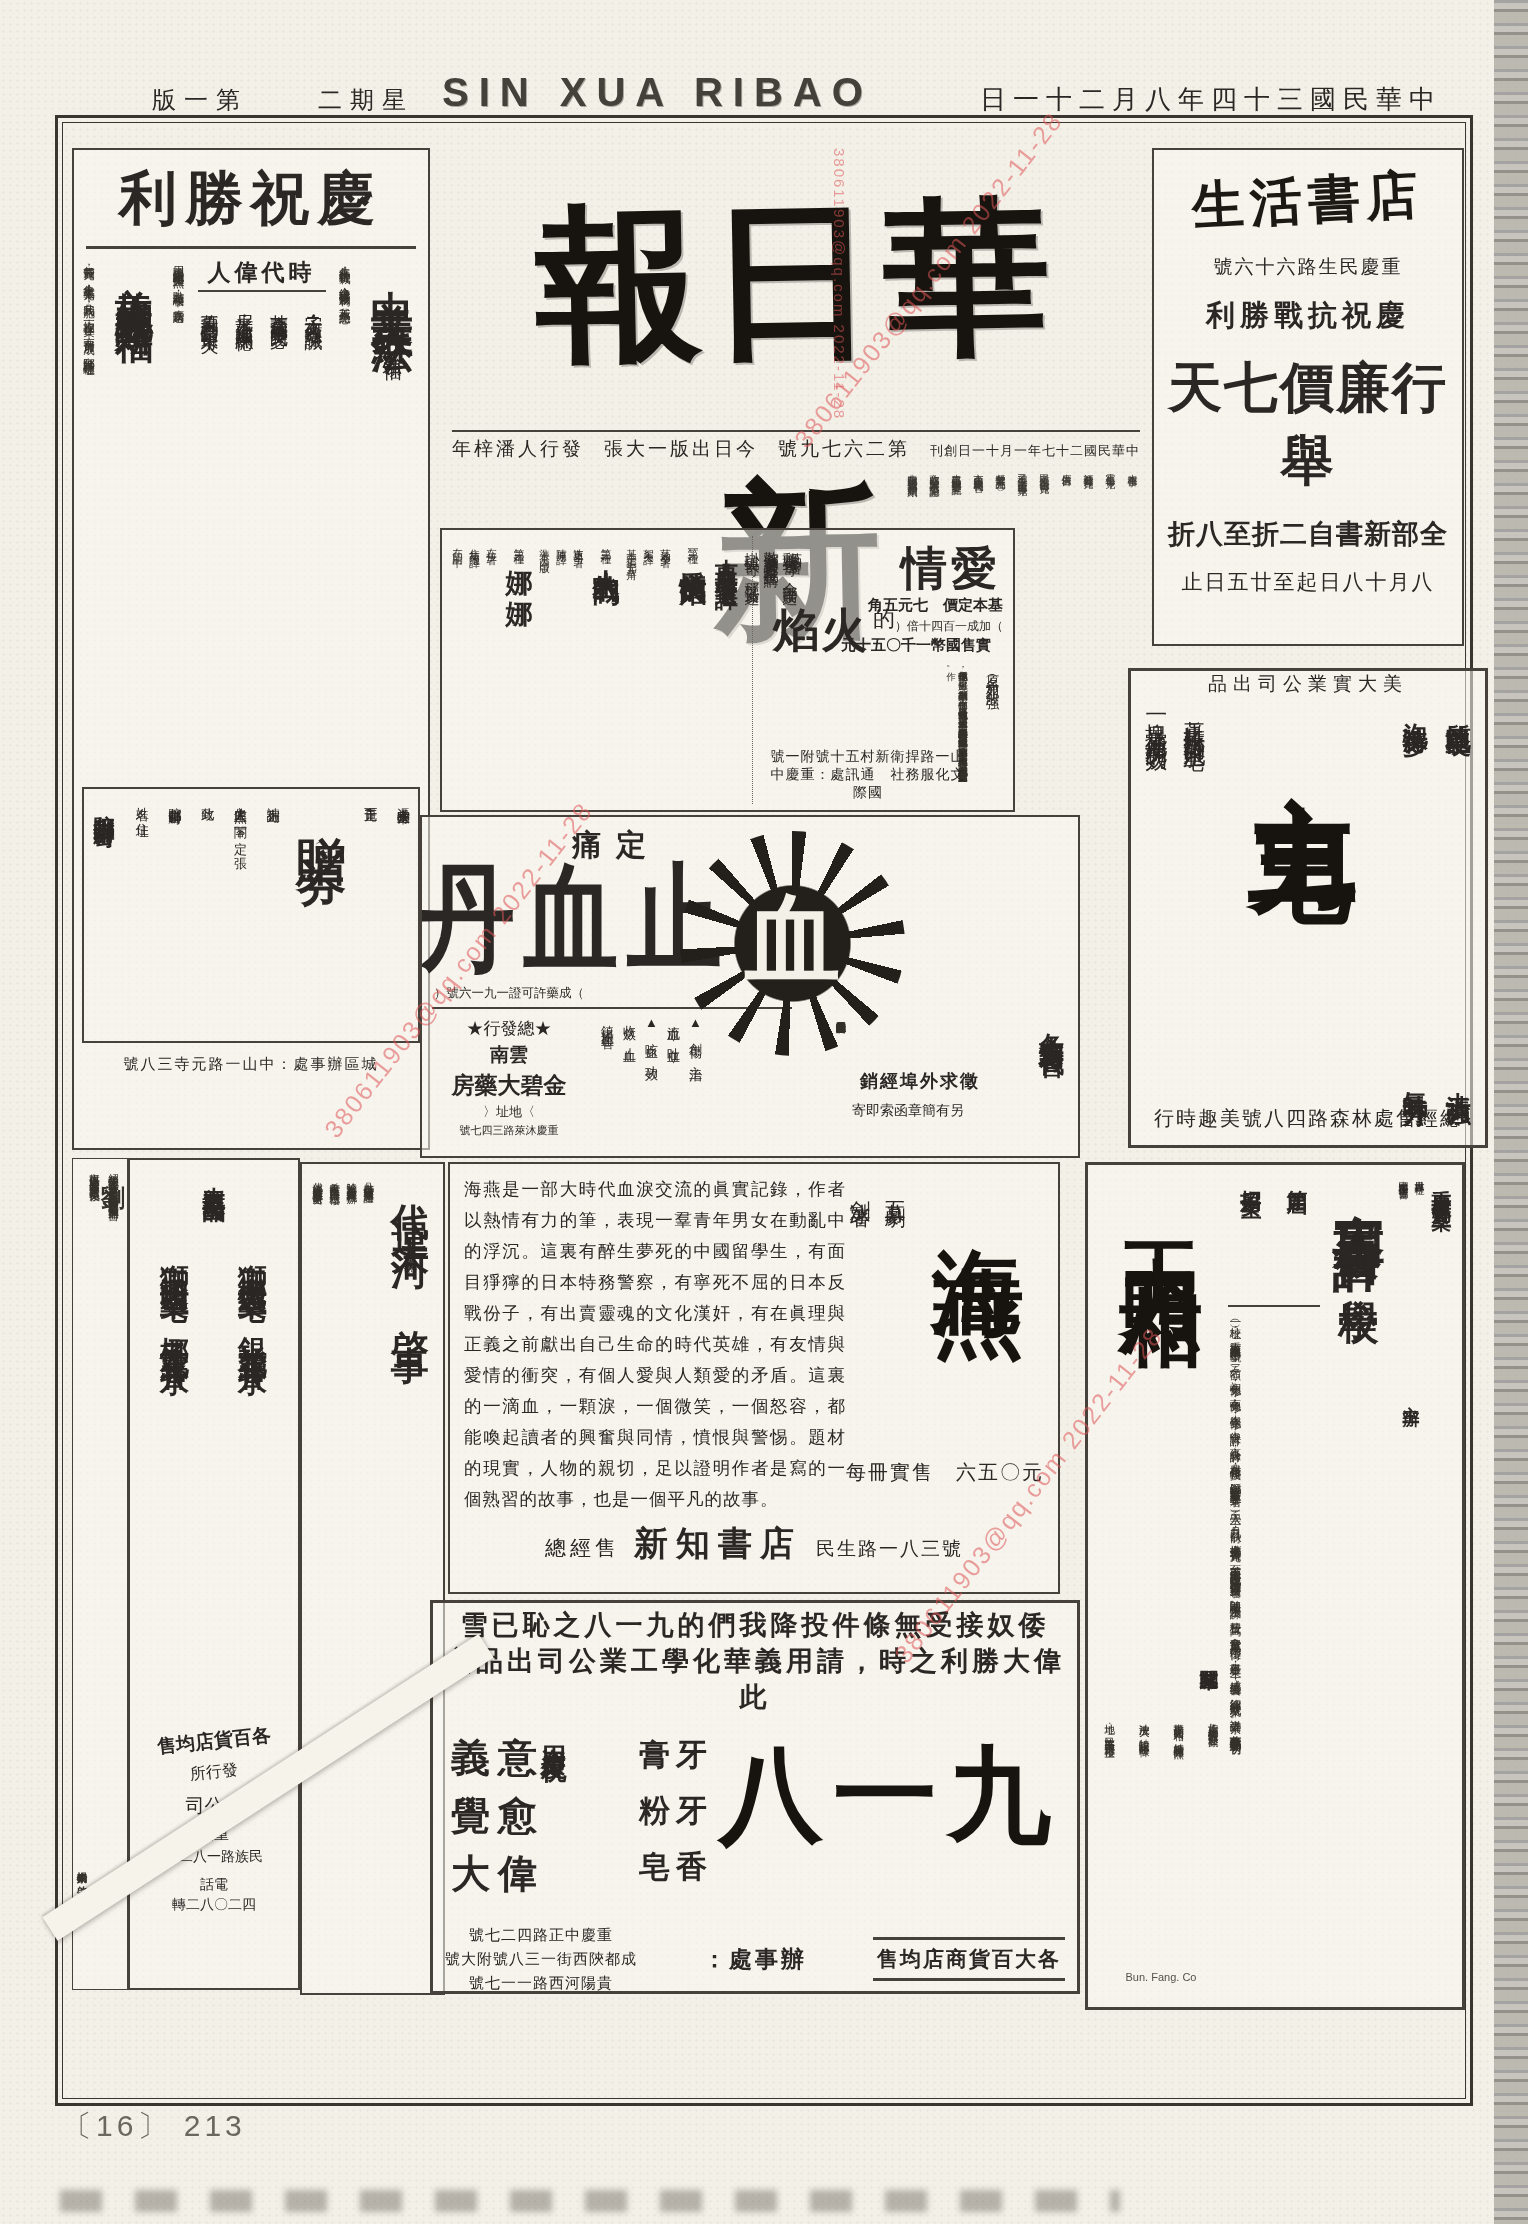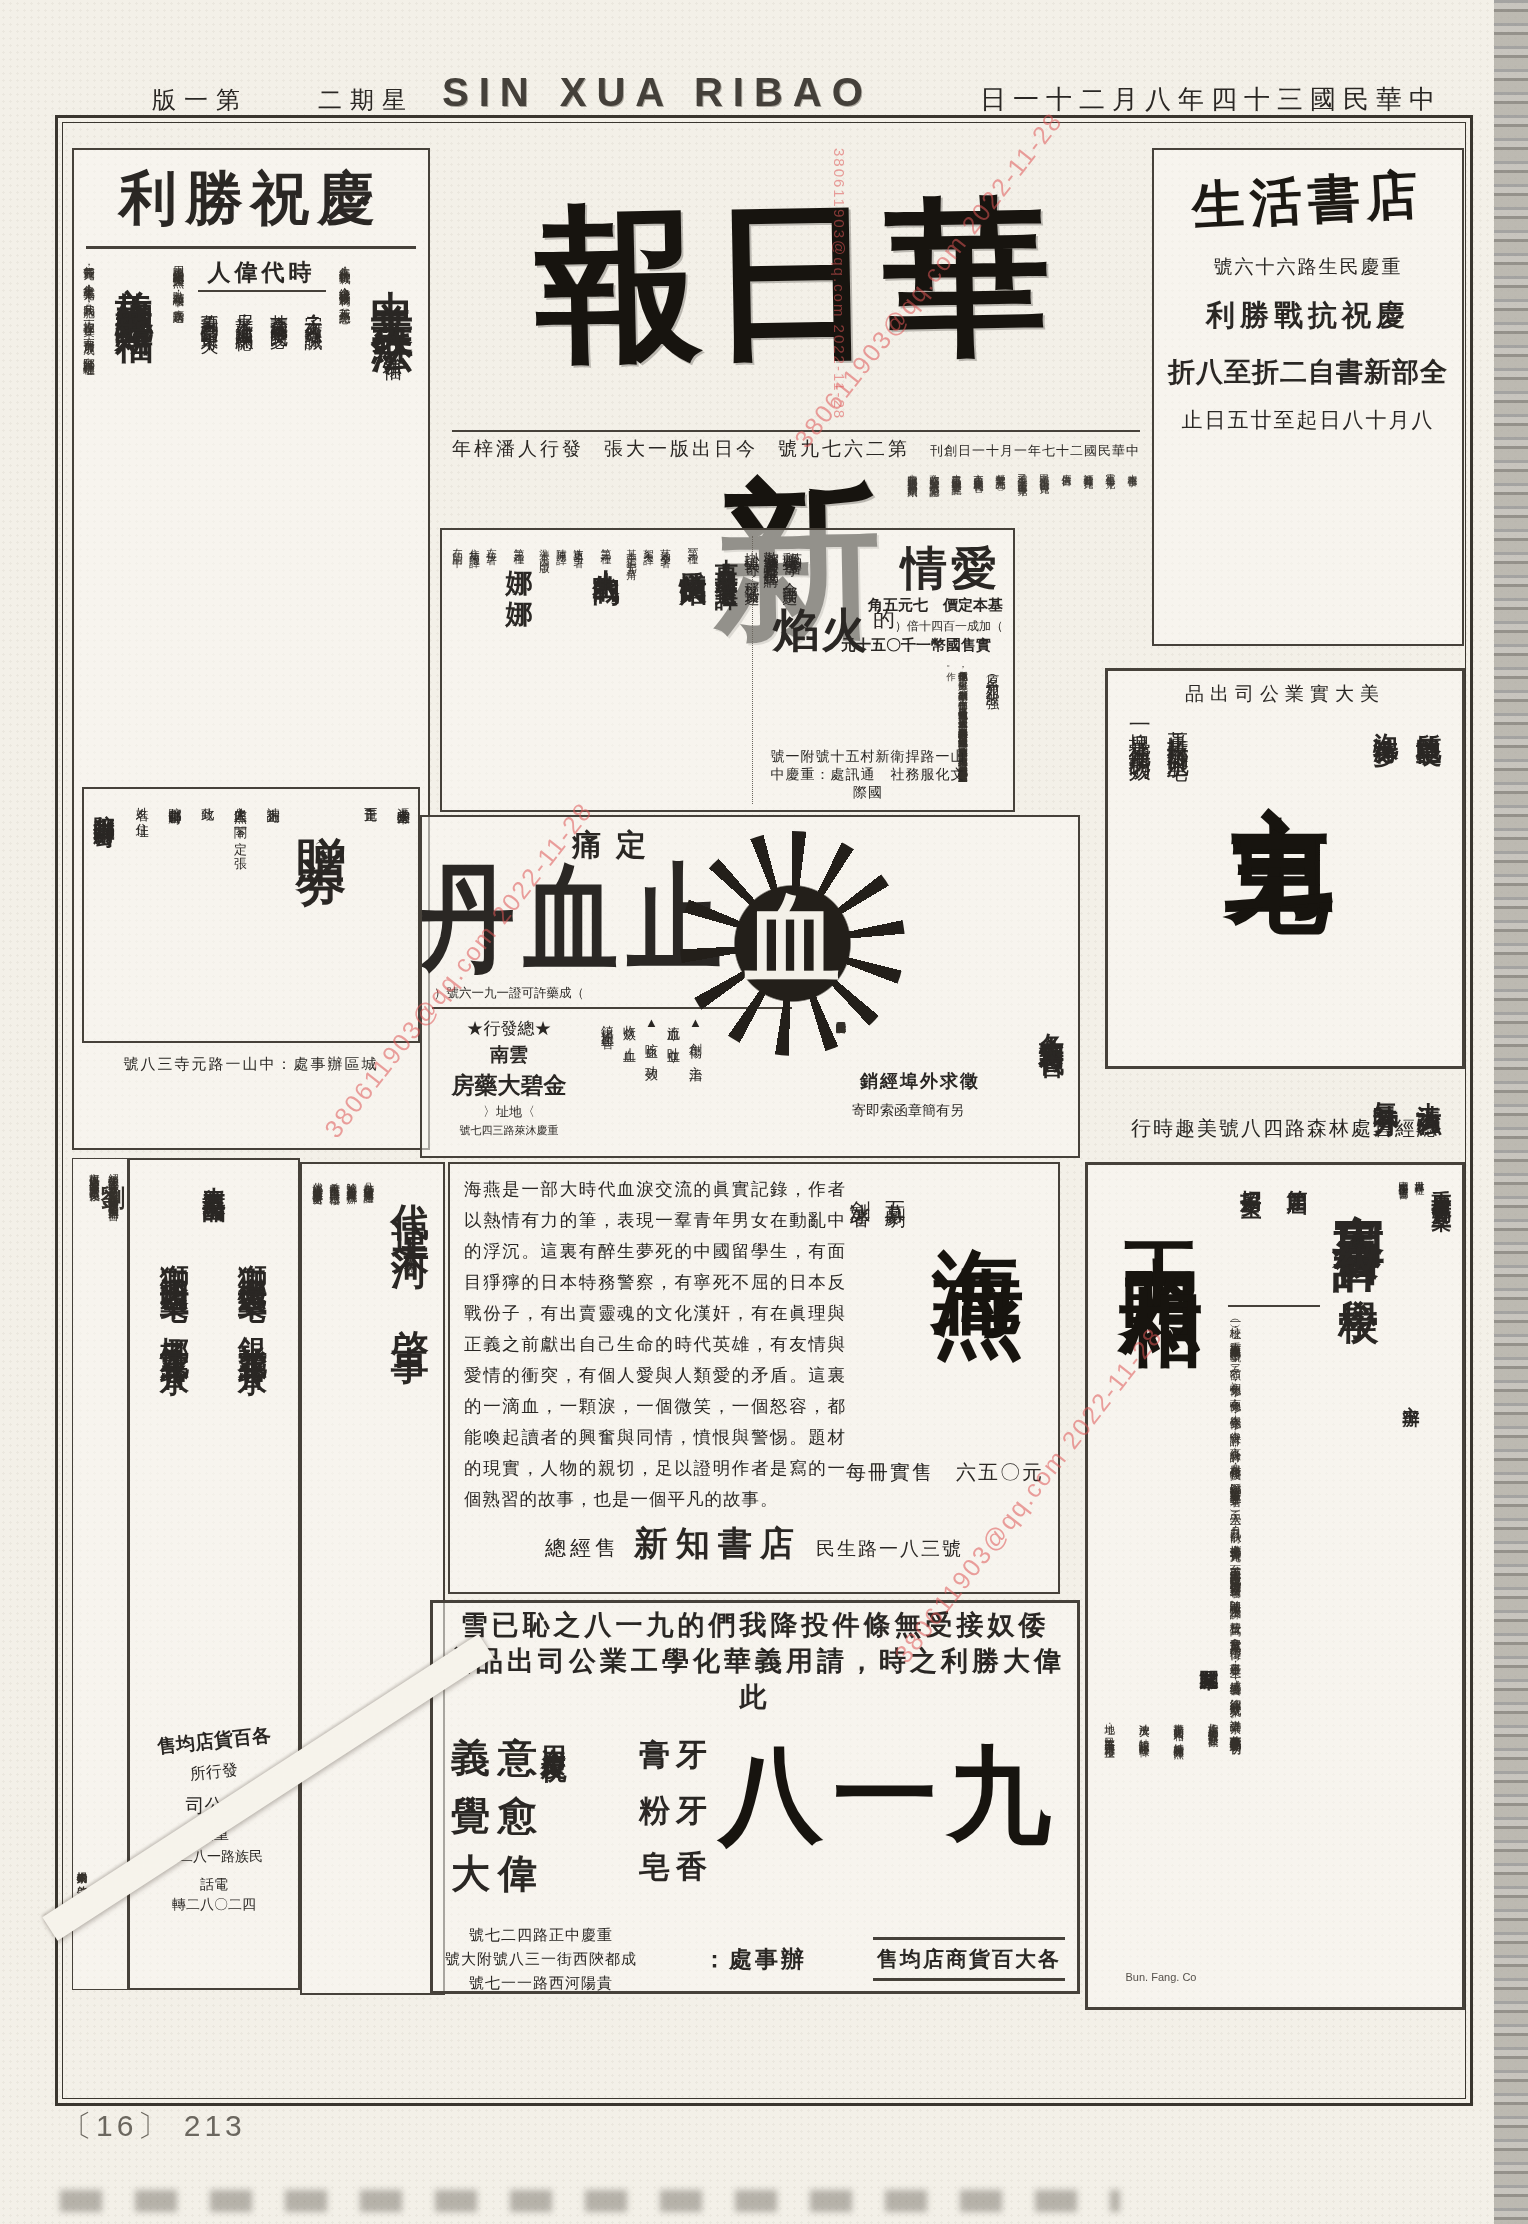--- a/index.html
+++ b/index.html
@@ -96,21 +96,21 @@
   #classpane{width:300px;display:flex;flex-direction:row-reverse;justify-content:space-around;padding:4px 2px;}
   #classpane .mail{font-size:15px;height:240px;}
   #cl-head{font-size:23px;font-weight:900;letter-spacing:4px;}
   .citem{display:flex;flex-direction:row-reverse;gap:3px;}
   .citem .no{font-size:11px;}
   .citem .tt{font-size:27px;font-weight:900;letter-spacing:2px;}
   .citem .au{font-size:10.5px;height:240px;}
   .citem .nt{font-size:10.5px;height:240px;color:#3c3833;}
 
   
-  #soapbox{left:1105px;top:668px;width:360px;height:401px;padding:10px;border-width:3px;}
+  #soapbox{left:1128px;top:668px;width:360px;height:480px;border-width:3px;}
   #sp-maker{font-size:19px;text-align:center;letter-spacing:6px;}
   #spmain{display:flex;flex-direction:row-reverse;justify-content:space-around;height:396px;margin-top:6px;}
   #spq{display:flex;flex-direction:column;justify-content:space-between;height:380px;}
   #spq .g{display:flex;flex-direction:row-reverse;gap:10px;}
   #spq .v{font-size:25px;font-weight:700;}
   #sp-brand{font-size:110px;font-weight:900;letter-spacing:14px;color:#17140f;}
   #spc{display:flex;flex-direction:row-reverse;gap:8px;}
   #spc .v{font-size:22px;}
   #sp-seller{font-size:20px;text-align:center;margin-top:6px;letter-spacing:2px;}
 
@@ -285,20 +285,21 @@
     <div class="v c">姓名　住址</div>
     <div class="v comp">陪都郵購公司</div>
   </div>
   <div id="herofoot">號八三寺元路一山中：處事辦區城</div>
 </div>
 
 <div id="bookstore" class="bx">
   <div id="bs-name">生活書店</div>
   <div id="bs-addr">號六十六路生民慶重</div>
   <div id="bs-slogan">利勝戰抗祝慶</div>
+  <div id="bs-sale">天七價廉行舉</div>
   <div id="bs-disc">折八至折二自書新部全</div>
   <div id="bs-dates">止日五廿至起日八十月八</div>
 </div>
 
 <div id="classbox" class="bx">
   <div id="flamepane">
     <div id="f-t1">情愛</div>
     <div id="f-de">的</div>
     <div id="f-t2">焰火</div>
     <div id="f-auth">

